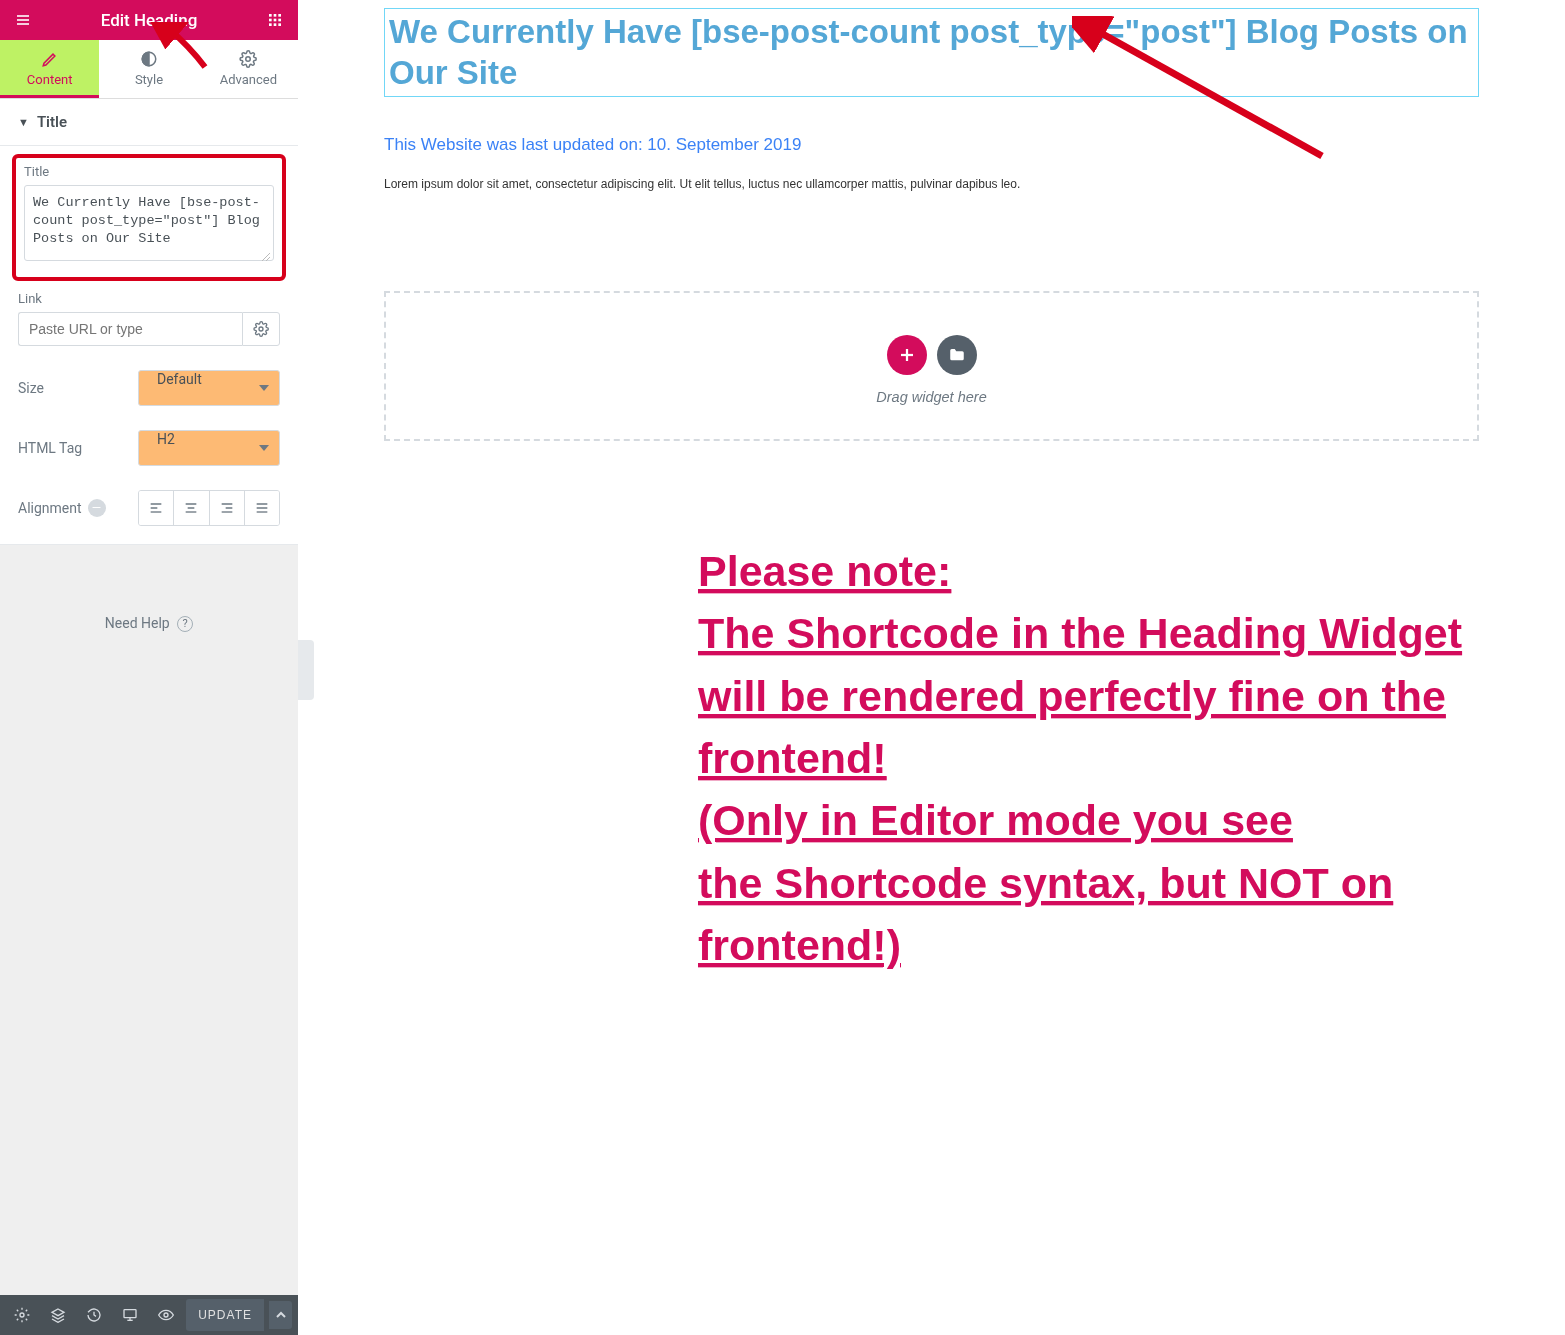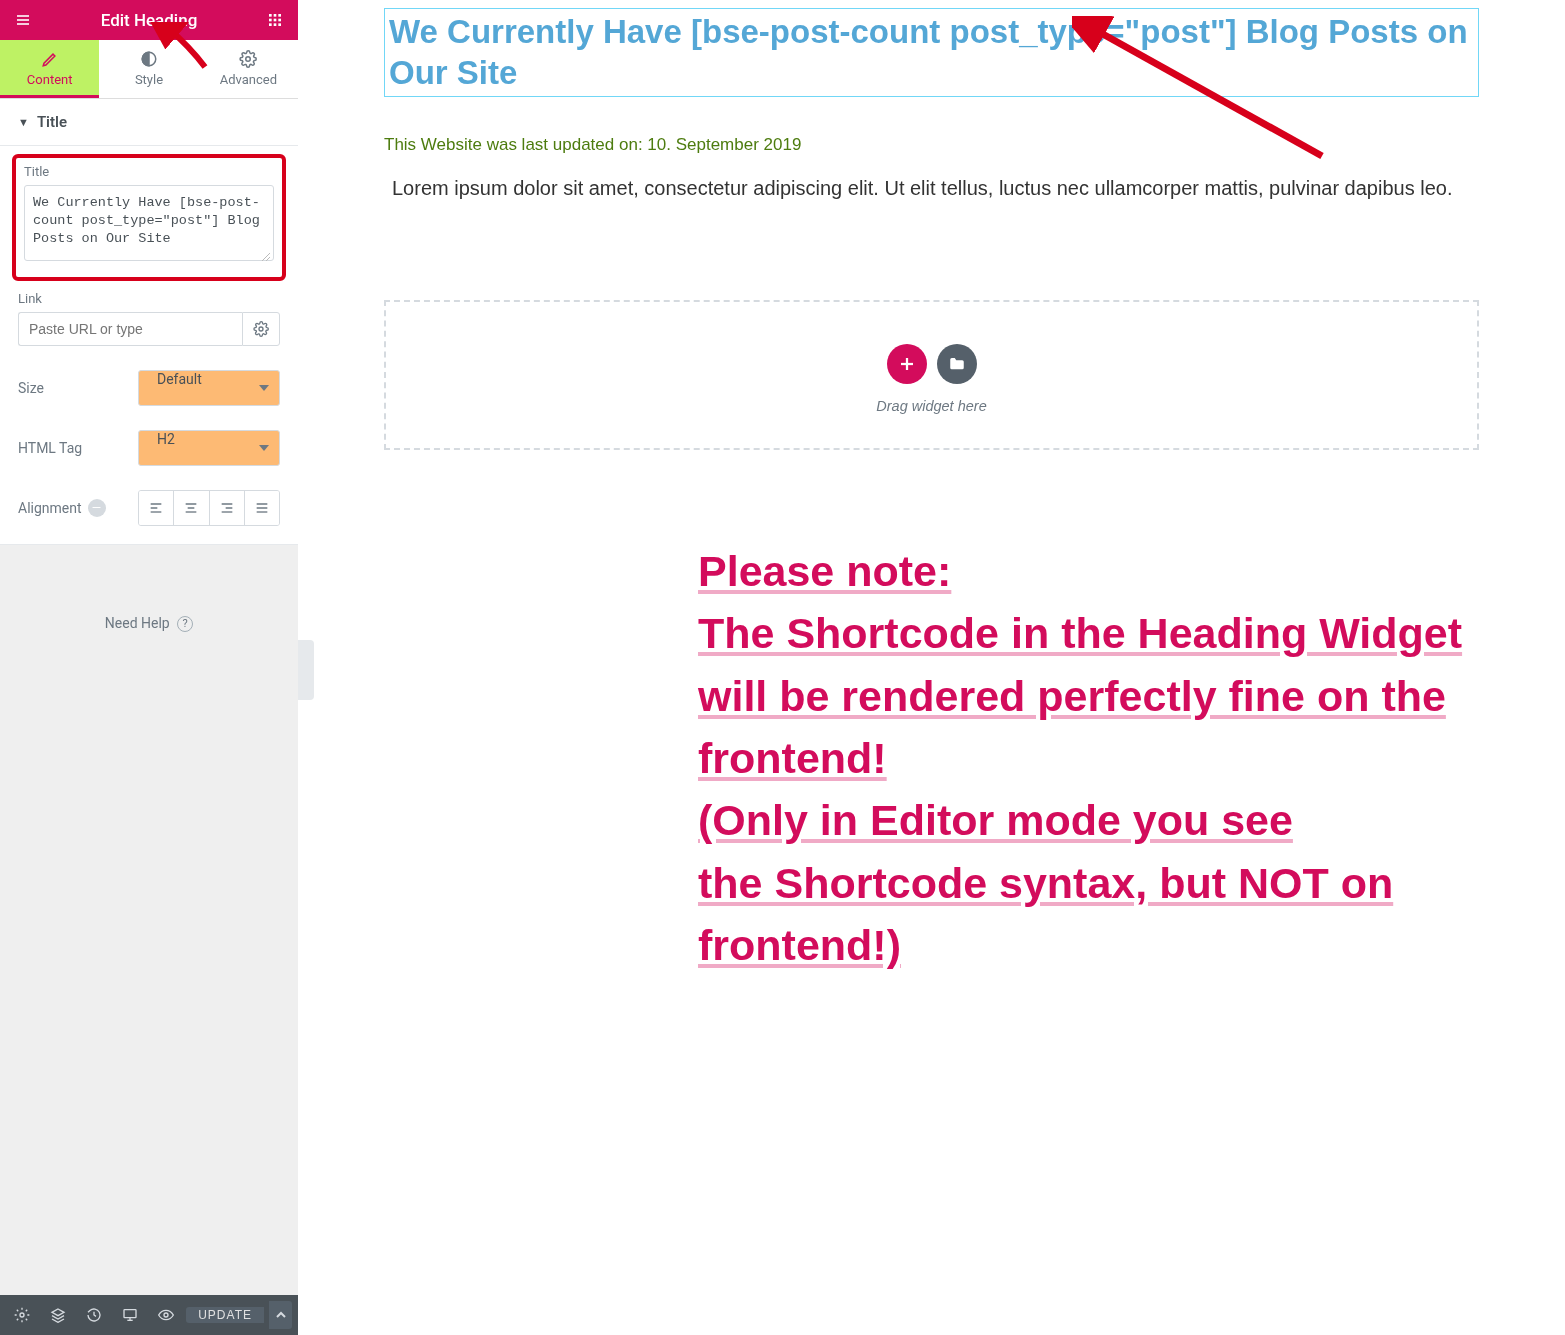--- a/index.html
+++ b/index.html
@@ -43,38 +43,38 @@
   .align-btn { flex:1; height:34px; border:none; border-right:1px solid #d5dadf; background:#fff; cursor:pointer; display:flex; align-items:center; justify-content:center; color:#6d7882; }
   .align-btn:last-child { border-right:none; }
 
   .help-link { text-align:center; margin-top:70px; font-size:14px; color:#6d7882; cursor:pointer; }
   .help-icon { display:inline-block; width:16px;height:16px;border:1px solid #a4afb7;border-radius:50%;font-size:11px;line-height:14px;vertical-align:middle;margin-left:4px; }
   .clear-circle { display:inline-flex; width:18px;height:18px;border-radius:50%;background:#d5dadf;color:#fff;font-size:12px;align-items:center;justify-content:center; }
 
   
   .bottom-bar { position:absolute; bottom:0; left:0; width:298px; height:40px; background:#495157; display:flex; align-items:center; padding:0 6px; gap:4px; }
   .bb-btn { width:32px; height:32px; display:flex; align-items:center; justify-content:center; color:#d5dadf; cursor:pointer; font-size:14px; }
-  .bb-update { flex:0 0 auto; margin-left:auto; height:16px; background:#55606a; color:#e0e0e0; border:none; padding:0 12px; font-size:12px; letter-spacing:1px; border-radius:3px 0 0 3px; cursor:pointer; }
+  .bb-update { flex:0 0 auto; margin-left:auto; height:32px; background:#55606a; color:#e0e0e0; border:none; padding:0 12px; font-size:12px; letter-spacing:1px; border-radius:3px 0 0 3px; cursor:pointer; }
   .bb-update-chev { width:24px; height:28px; background:#55606a; border-left:1px solid #495157; display:flex; align-items:center;justify-content:center;border-radius:0 3px 3px 0; cursor:pointer; color:#e0e0e0; }
 
   .collapse-handle { position:absolute; left:298px; top:640px; width:16px; height:60px; background:#e6e9ec; border-radius:0 4px 4px 0; cursor:pointer; }
 
   
   .canvas { flex:1; padding:8px 86px 0; position:relative; font-family: Arial, Helvetica, sans-serif; }
   .heading-widget { border:1px solid #71d7f7; padding:2px 4px; color:#54a7d6; font-size:33px; font-weight:700; line-height:1.25; }
-  .meta { margin-top:38px; font-size:17px; color:#4d7c0f; }
-  .lorem { margin-top:22px; font-size:20px; color:#333;margin-left:8px; }
+  .meta { margin-top:38px; font-size:17px; color:#3b82f6; }
+  .lorem { margin-top:22px; font-size:12px; color:#333; }
 
   .drop-zone { margin-top:100px; border:2px dashed #d5dadf; padding:42px 0 34px; text-align:center; }
   .drop-btns { display:flex; justify-content:center; gap:10px; margin-bottom:14px; }
   .drop-add { width:40px;height:40px;border-radius:50%;background:#d30c5c;display:flex;align-items:center;justify-content:center;cursor:pointer; }
   .drop-folder { width:40px;height:40px;border-radius:50%;background:#55606a;display:flex;align-items:center;justify-content:center;cursor:pointer; }
   .drop-caption { font-size:14.5px; color:#6d7882; font-style:italic; }
 
-  .annotation { position:absolute; left:400px; top:540px; color:#d30c5c; font-size:43px; font-weight:700; line-height:1.45; font-family: "Segoe UI", Arial, sans-serif; }
+  .annotation { position:absolute; left:400px; top:540px; color:#d30c5c; font-size:43px; font-weight:700; line-height:1.45; font-family: "Segoe UI", Arial, sans-serif; text-decoration: underline; }
   .annotation span { text-decoration: underline; text-decoration-color: rgba(211,12,92,0.35); text-underline-offset:4px; }
 
   
   .arrow1 { position:absolute; left:150px; top:22px; pointer-events:none; }
   .arrow2 { position:absolute; left:1072px; top:16px; pointer-events:none; }
 
   svg.glyph { width:16px; height:16px; }
 </style>
 </head>
 <body>

